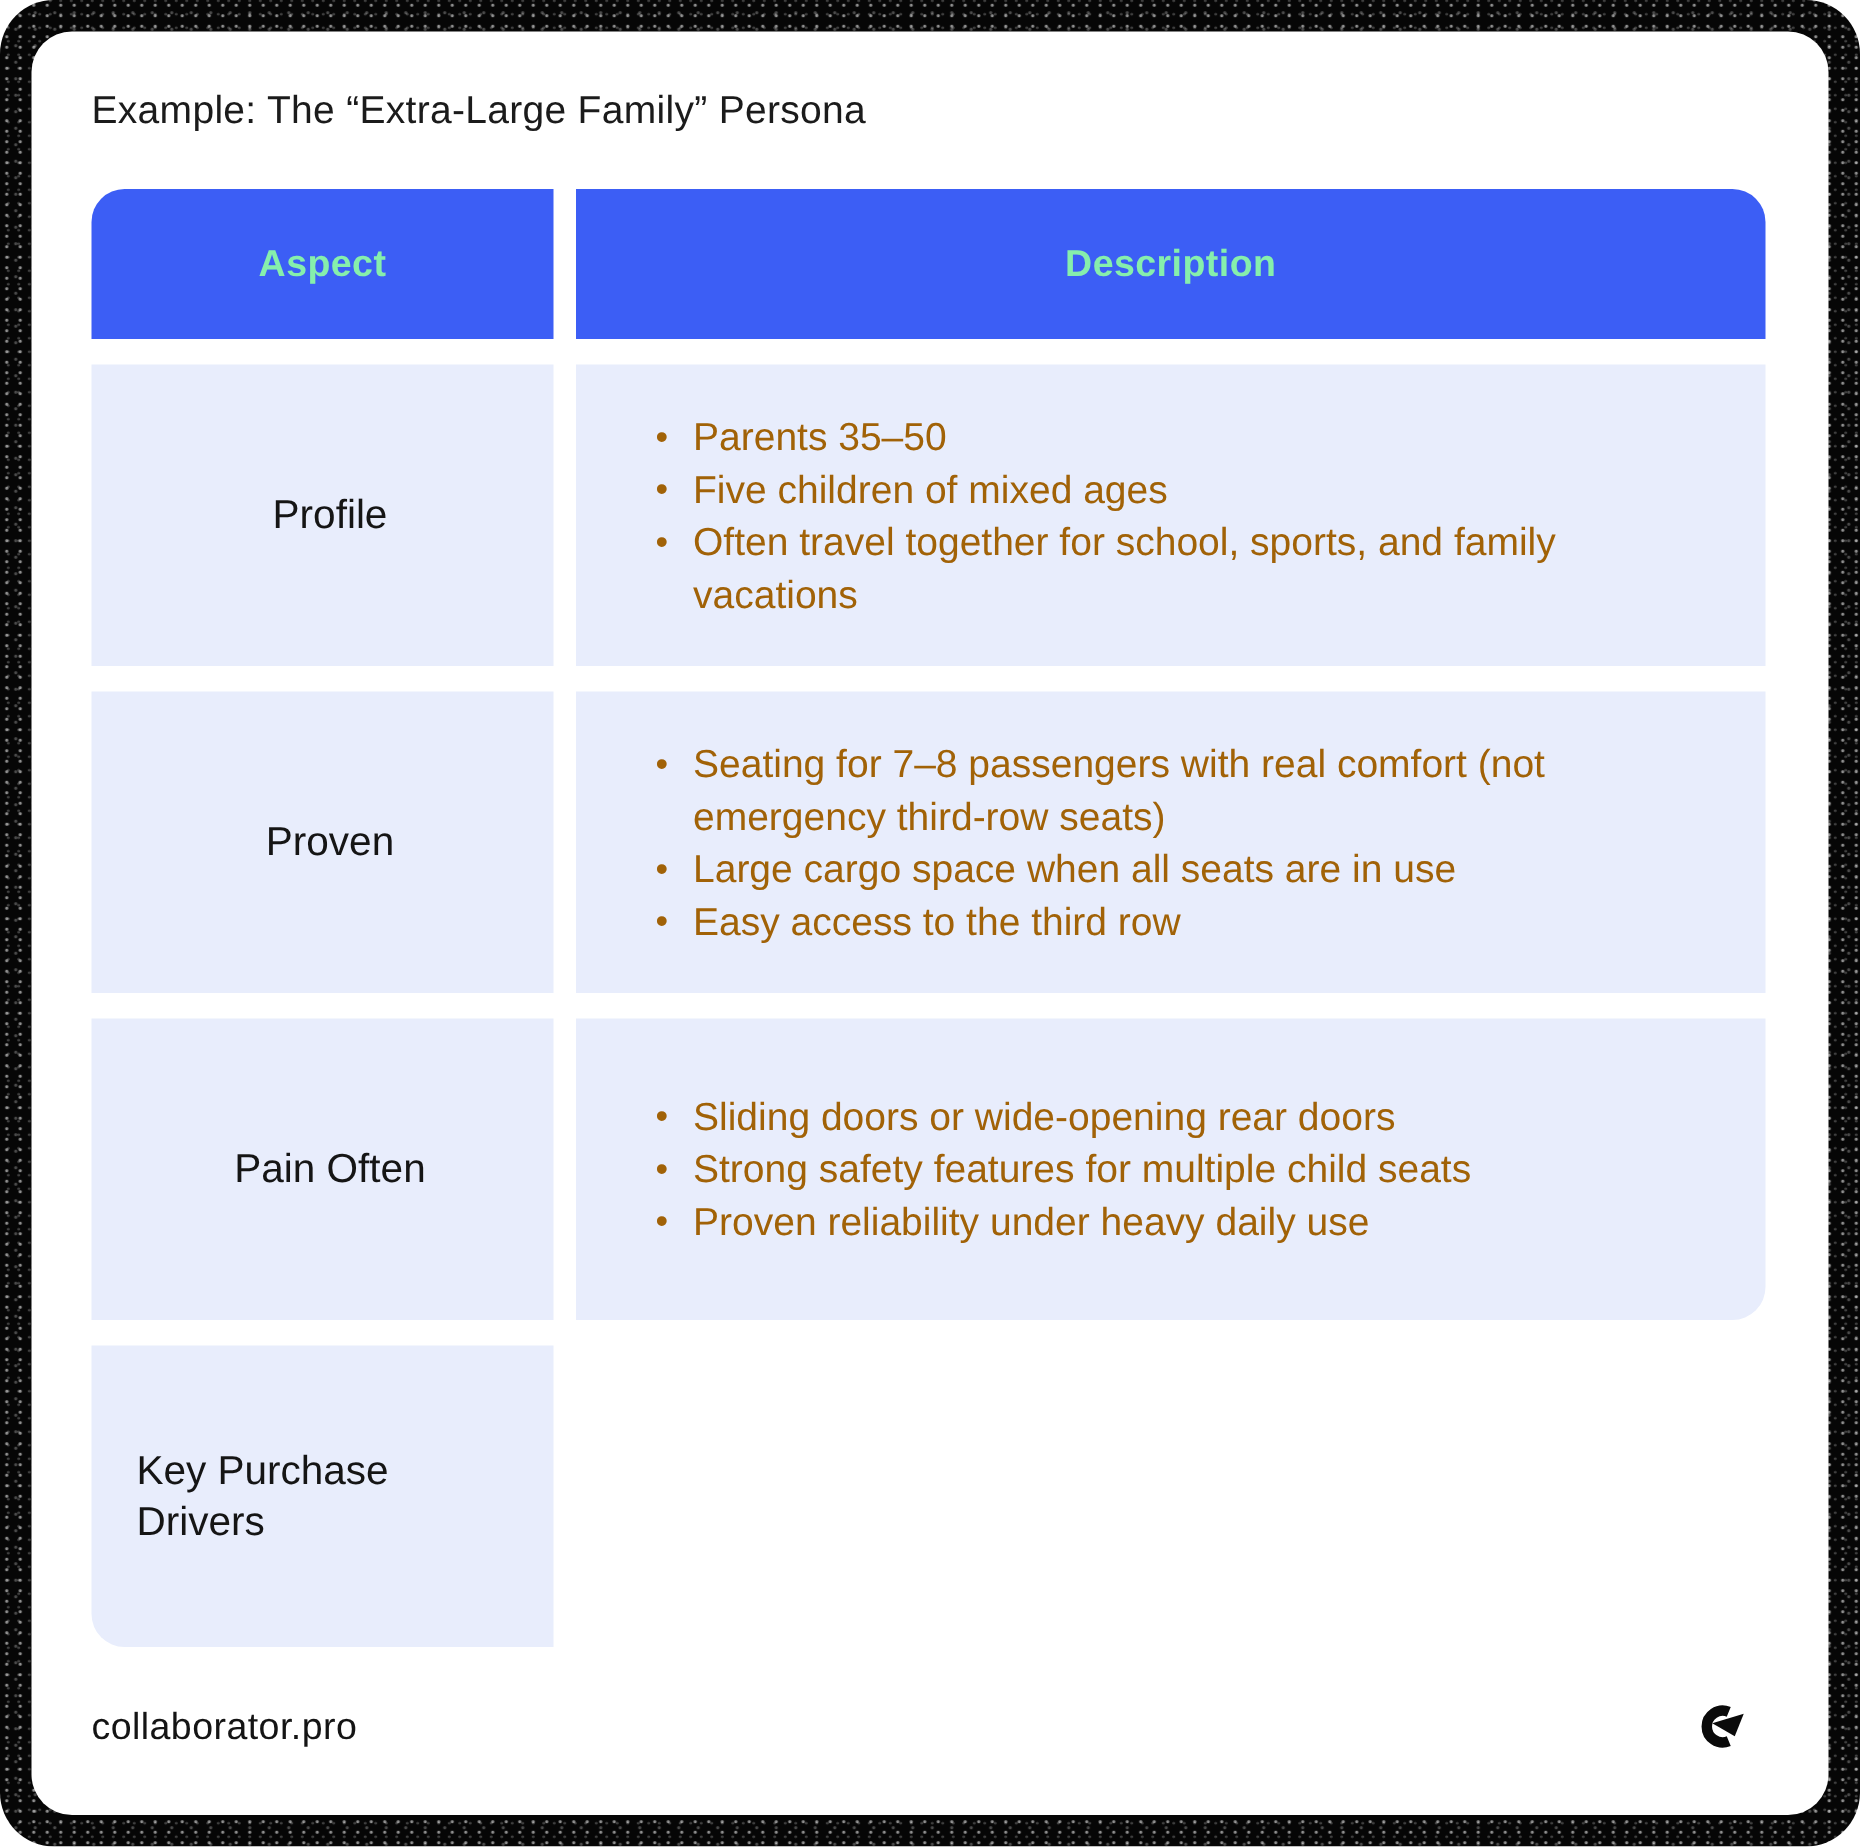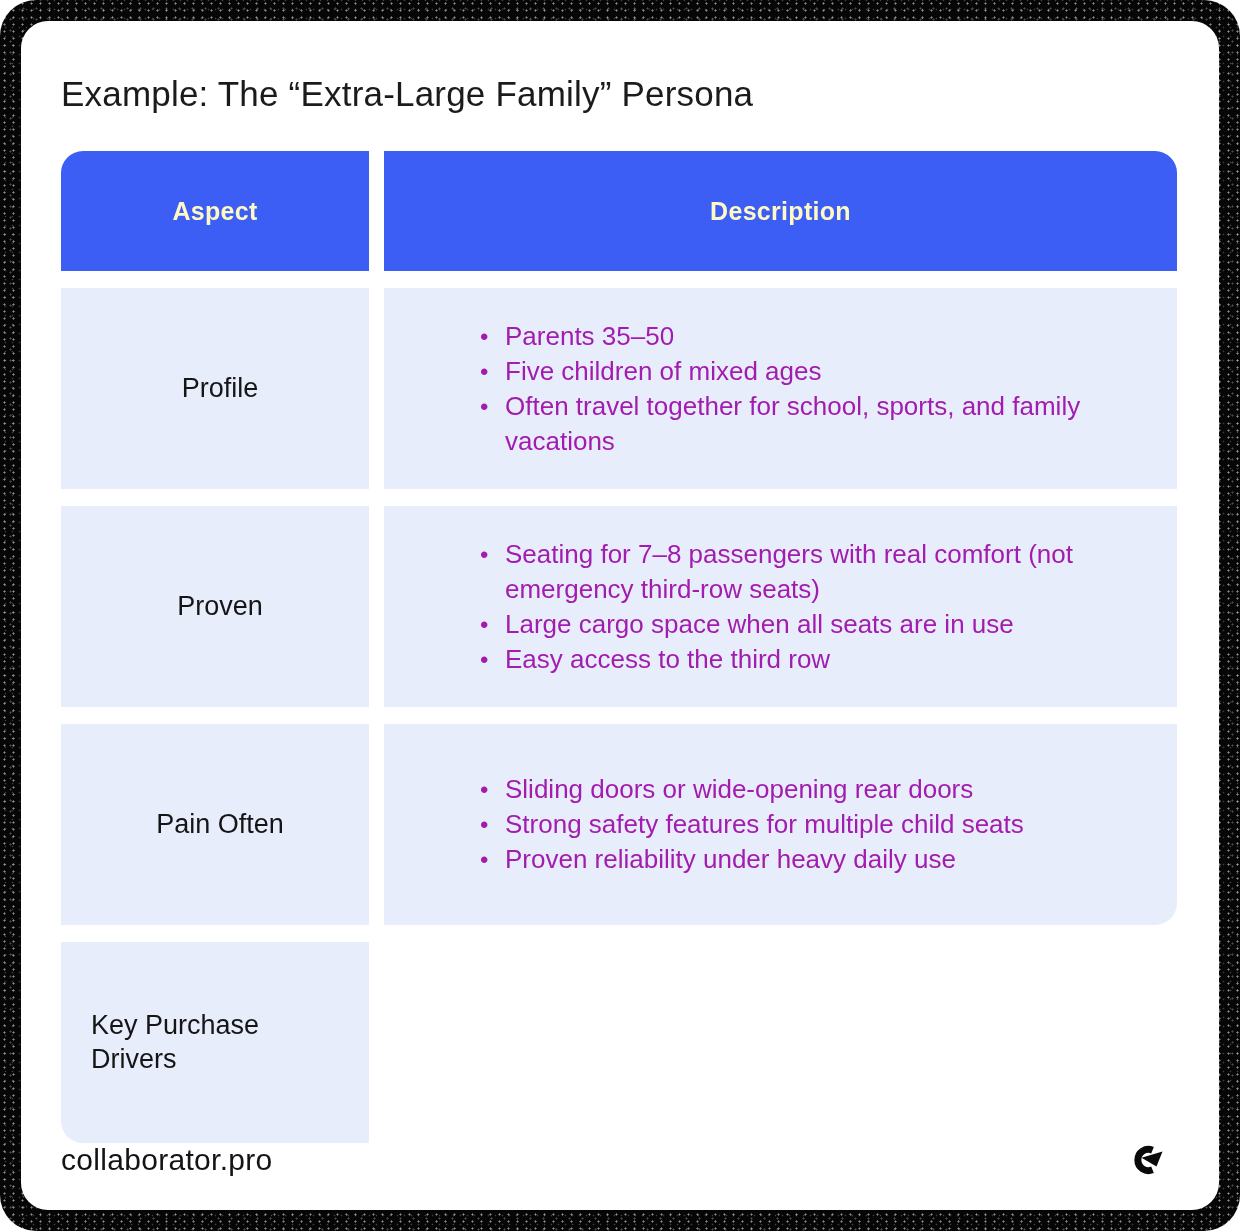--- a/index.html
+++ b/index.html
@@ -25,37 +25,36 @@
   .card {
     position: absolute;
     left: 21px; top: 21px; right: 21px; bottom: 21px;
     background: #ffffff;
     border-radius: 27px;
     padding: 37px 42px 28px 40px;
     display: flex;
     flex-direction: column;
   }
   .page-title {
-    font-size: 35px;
+    font-size: 26px;
     font-weight: 500;
     letter-spacing: 0.2px;
     color: #1b1b1b;
     margin-bottom: 37px;
-    margin-top: 16px;
   }
   .persona-table {
     display: grid;
     grid-template-columns: 308px 1fr;
     column-gap: 15px;
     row-gap: 17px;
   }
   .th {
-    height: 120px;
+    height: 100px;
     background: #3C5EF5;
-    color: #fef9c3;
+    color: #86efac;
     font-size: 25px;
     font-weight: 600;
     letter-spacing: 0.3px;
     display: flex;
     align-items: center;
     justify-content: center;
   }
   .th.corner-tl { border-top-left-radius: 22px; }
   .th.corner-tr { border-top-right-radius: 22px; }
   .cell {
@@ -71,39 +70,38 @@
     line-height: 1.25;
     justify-content: center;
   }
   .cell.desc { padding: 20px 36px 20px 0; }
   .cell.corner-bl { border-bottom-left-radius: 22px; }
   .cell.corner-br { border-bottom-right-radius: 22px; }
   ul.bullets {
     list-style: none;
     font-size: 26px;
     line-height: 35px;
-    color: #a21caf;
+    color: #a16207;
     width: 100%;
-    padding-left: 43px;
   }
   ul.bullets li { position: relative; padding-left: 78px; }
   ul.bullets li::before {
     content: "\2022";
     position: absolute;
     left: 53px;
     font-size: 24px;
   }
   .footer {
     margin-top: auto;
     display: flex;
     align-items: center;
     justify-content: space-between;
     padding-bottom: 14px;
   }
-  .site-name { font-size: 30px; color: #141414; letter-spacing: 0.3px; }
+  .site-name { font-size: 25px; color: #141414; letter-spacing: 0.3px; }
   .logo { width: 38px; height: 34px; margin-right: 12px; }
 </style>
 </head>
 <body>
 
 <div class="frame"></div>
 
 <div class="card">
 
   <h1 class="page-title">Example: The “Extra-Large Family” Persona</h1>

